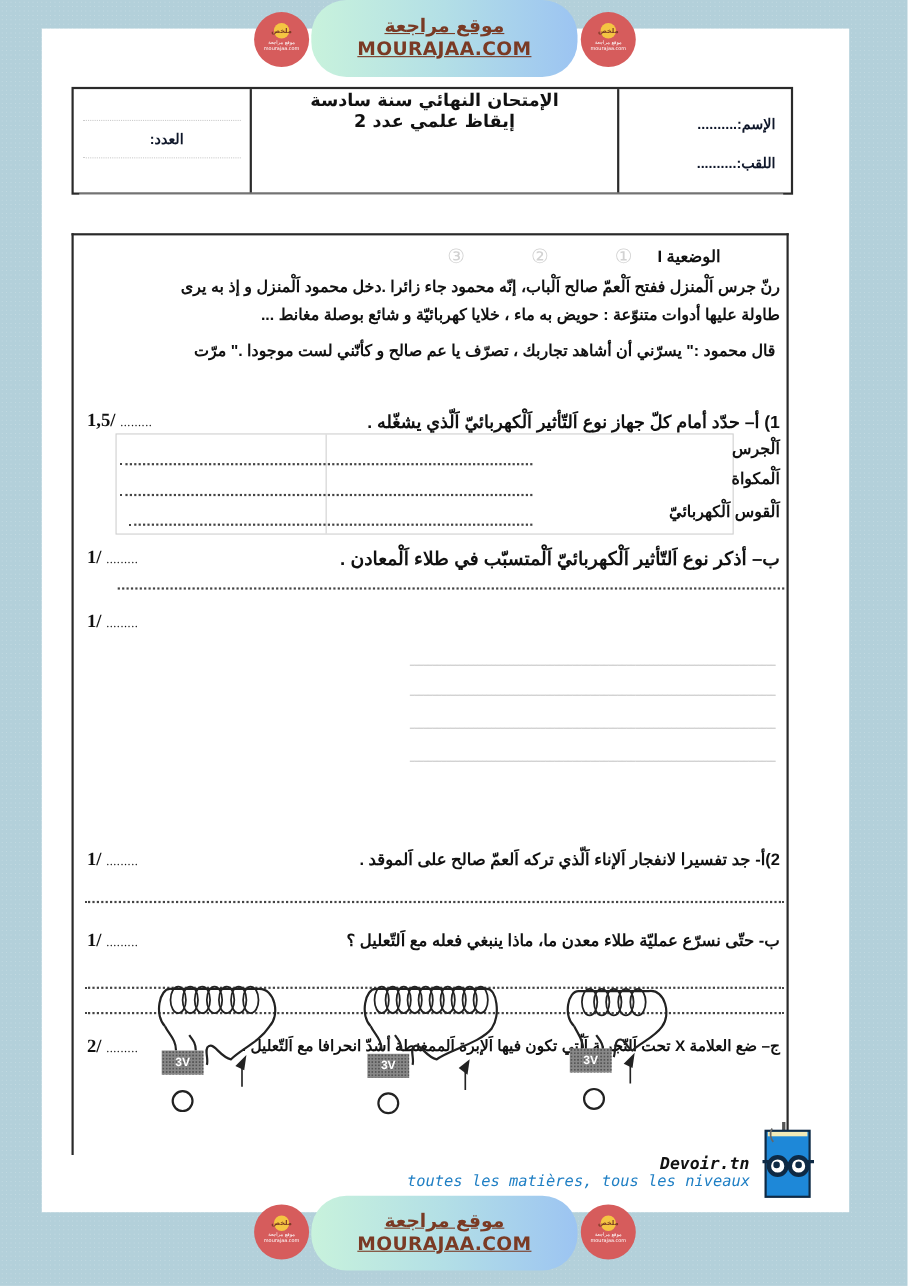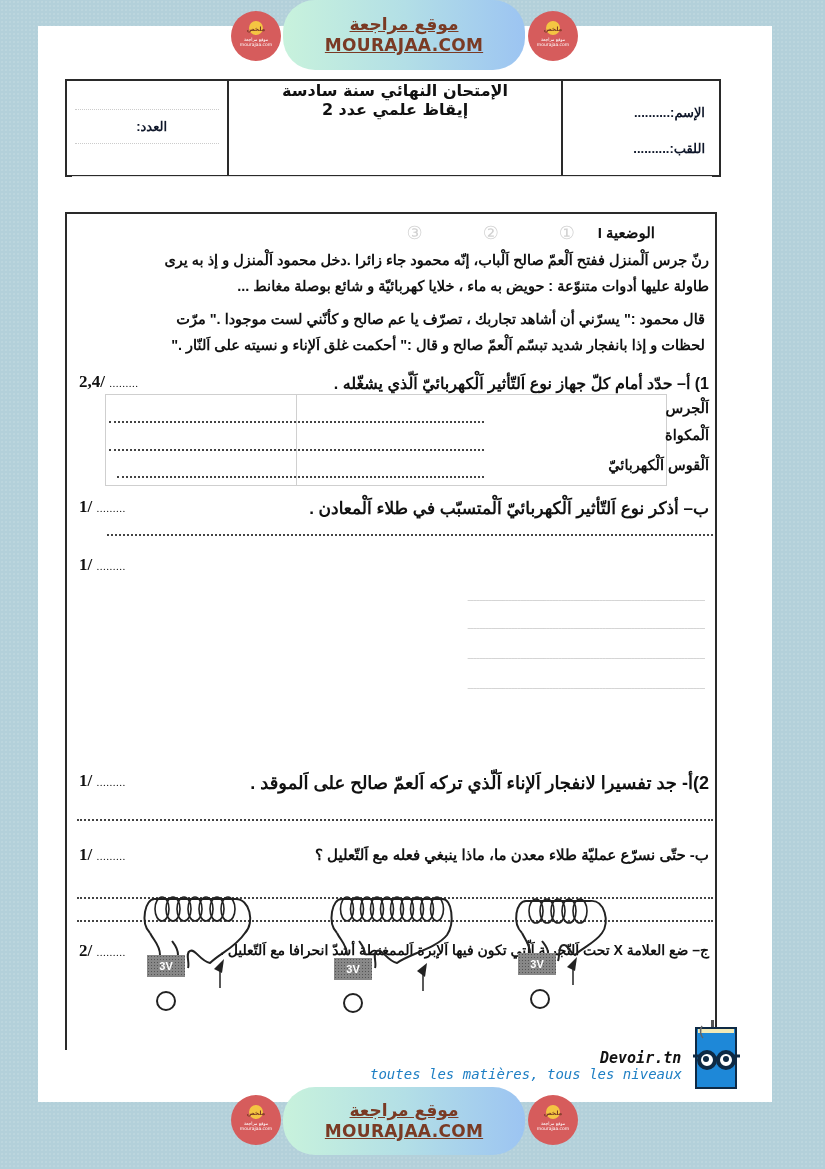--- a/index.html
+++ b/index.html
@@ -66,21 +66,21 @@
   }
   .mark {
     position:absolute; left:12px; font-family:"Liberation Serif", serif; font-weight:bold; font-size:17px; color:#111;
     white-space:nowrap;
   }
   .mark .dots { font-size:11px; font-weight:normal; letter-spacing:0.5px; }
   .dotline {
     position:absolute; height:0; border-top:2px dotted #444;
   }
   .faint {
-    position:absolute; color:#d2d2d2; font-family:"Liberation Sans", sans-serif; font-size:10px; direction:rtl; white-space:nowrap;
+    position:absolute; color:#d2d2d2; font-family:"Liberation Sans", sans-serif; font-size:14px; direction:rtl; white-space:nowrap;
   }
   .table-grid { position:absolute; border:1px solid #cfcfcf; }
   
   .exp { position:absolute; top:820px; width:110px; height:140px; }
   .exp svg { position:absolute; left:0; top:0; }
   .battery {
     position:absolute; width:38px; height:22px; background:#888; 
     background-image:radial-gradient(#555 0.8px, transparent 1px); background-size:3px 3px;
     color:#fff; font-weight:bold; font-size:11px; font-family:"Liberation Sans", sans-serif;
     display:flex; align-items:center; justify-content:center;
@@ -130,24 +130,23 @@
   <div class="faint" style="left:10px; top:104px; width:640px; height:14px; border-top:1px solid #e2e2e2;"></div>
 
   <div class="main-frame">
 
     <div class="faint" style="right:140px; top:8px; font-size:18px;">① &nbsp;&nbsp;&nbsp;&nbsp;&nbsp;&nbsp;&nbsp;&nbsp;&nbsp;&nbsp; ② &nbsp;&nbsp;&nbsp;&nbsp;&nbsp;&nbsp;&nbsp;&nbsp;&nbsp;&nbsp; ③</div>
 
     <div class="line" style="top:10px; right:60px; font-size:15px;">الوضعية I</div>
     <div class="line" style="top:64px; right:6px;">طاولة عليها أدوات متنوّعة : حويض به ماء ، خلايا كهربائيّة و شائع بوصلة مغانط ...</div>
     <div class="line" style="top:38px; right:6px;">رنّ جرس اَلْمنزل ففتح اَلْعمّ صالح اَلْباب، إنّه محمود جاء زائرا .دخل محمود اَلْمنزل و إذ به يرى</div>
     <div class="line" style="top:97px; right:10px;">قال محمود :" يسرّني أن أشاهد تجاربك ، تصرّف يا عم  صالح و كأنّني لست موجودا ." مرّت</div>
-    <div class="line" style="top:123px; right:10px;">لحظات و إذا بانفجار شديد تبسّم اَلْعمّ صالح و قال :" أحكمت غلق اَلإناء و نسيته على اَلنّار ."</div>
 
     <div class="line" style="top:160px; right:6px; font-size:16px;">1) أ– حدّد أمام كلّ جهاز نوع اَلتّأثير اَلْكهربائيّ اَلّذي يشغّله .</div>
-    <div class="mark" style="top:158px;"><span>2,4/</span> <span class="dots">.........</span></div>
+    <div class="mark" style="top:158px;"><span>1,5/</span> <span class="dots">.........</span></div>
 
     <div class="table-grid" style="left:38px; top:180px; width:560px; height:90px;">
       <div style="position:absolute; left:190px; top:0; bottom:0; border-left:1px solid #d0d0d0;"></div>
     </div>
     <div class="line" style="top:186px; right:6px;">اَلْجرس</div>
     <div class="dotline" style="left:42px; width:375px; top:207px;"></div>
     <div class="line" style="top:213px; right:6px;">اَلْمكواة</div>
     <div class="dotline" style="left:42px; width:375px; top:235px;"></div>
     <div class="line" style="top:243px; right:6px;">اَلْقوس اَلْكهربائيّ</div>
     <div class="dotline" style="left:50px; width:367px; top:262px;"></div>
@@ -156,21 +155,21 @@
     <div class="mark" style="top:283px;"><span>1/</span> <span class="dots">.........</span></div>
     <div class="dotline" style="left:40px; right:2px; top:320px;"></div>
 
     <div class="mark" style="top:341px;"><span>1/</span> <span class="dots">.........</span></div>
 
     <div class="faint" style="top:378px; right:10px;">ـــــــــــــــــــــــــــــــــــــــــــــــــــــــــــــــــــــــــــــــــ</div>
     <div class="faint" style="top:406px; right:10px;">ـــــــــــــــــــــــــــــــــــــــــــــــــــــــــــــــــــــــــــــــــ</div>
     <div class="faint" style="top:436px; right:10px;">ـــــــــــــــــــــــــــــــــــــــــــــــــــــــــــــــــــــــــــــــــ</div>
     <div class="faint" style="top:466px; right:10px;">ـــــــــــــــــــــــــــــــــــــــــــــــــــــــــــــــــــــــــــــــــ</div>
 
-    <div class="line" style="top:558px; right:6px; font-size:18px;">2)أ- جد تفسيرا لانفجار اَلإناء اَلّذي تركه اَلعمّ صالح على اَلموقد .</div>
+    <div class="line" style="top:558px; right:6px; font-size:15px;">2)أ- جد تفسيرا لانفجار اَلإناء اَلّذي تركه اَلعمّ صالح على اَلموقد .</div>
     <div class="mark" style="top:557px;"><span>1/</span> <span class="dots">.........</span></div>
     <div class="dotline" style="left:10px; right:2px; top:605px;"></div>
 
     <div class="line" style="top:632px; right:6px; font-size:15px;">ب- حتّى نسرّع عمليّة طلاء معدن ما، ماذا ينبغي فعله مع اَلتّعليل ؟</div>
     <div class="mark" style="top:631px;"><span>1/</span> <span class="dots">.........</span></div>
     <div class="dotline" style="left:10px; right:2px; top:683px;"></div>
     <div class="dotline" style="left:10px; right:2px; top:706px;"></div>
 
     <div class="line" style="top:728px; right:6px; font-size:14px;">ج– ضع العلامة X تحت اَلتّجربة اَلّتي تكون فيها اَلإبرة اَلممغنطة أشدّ انحرافا مع اَلتّعليل .</div>
     <div class="mark" style="top:727px;"><span>2/</span> <span class="dots">.........</span></div>

